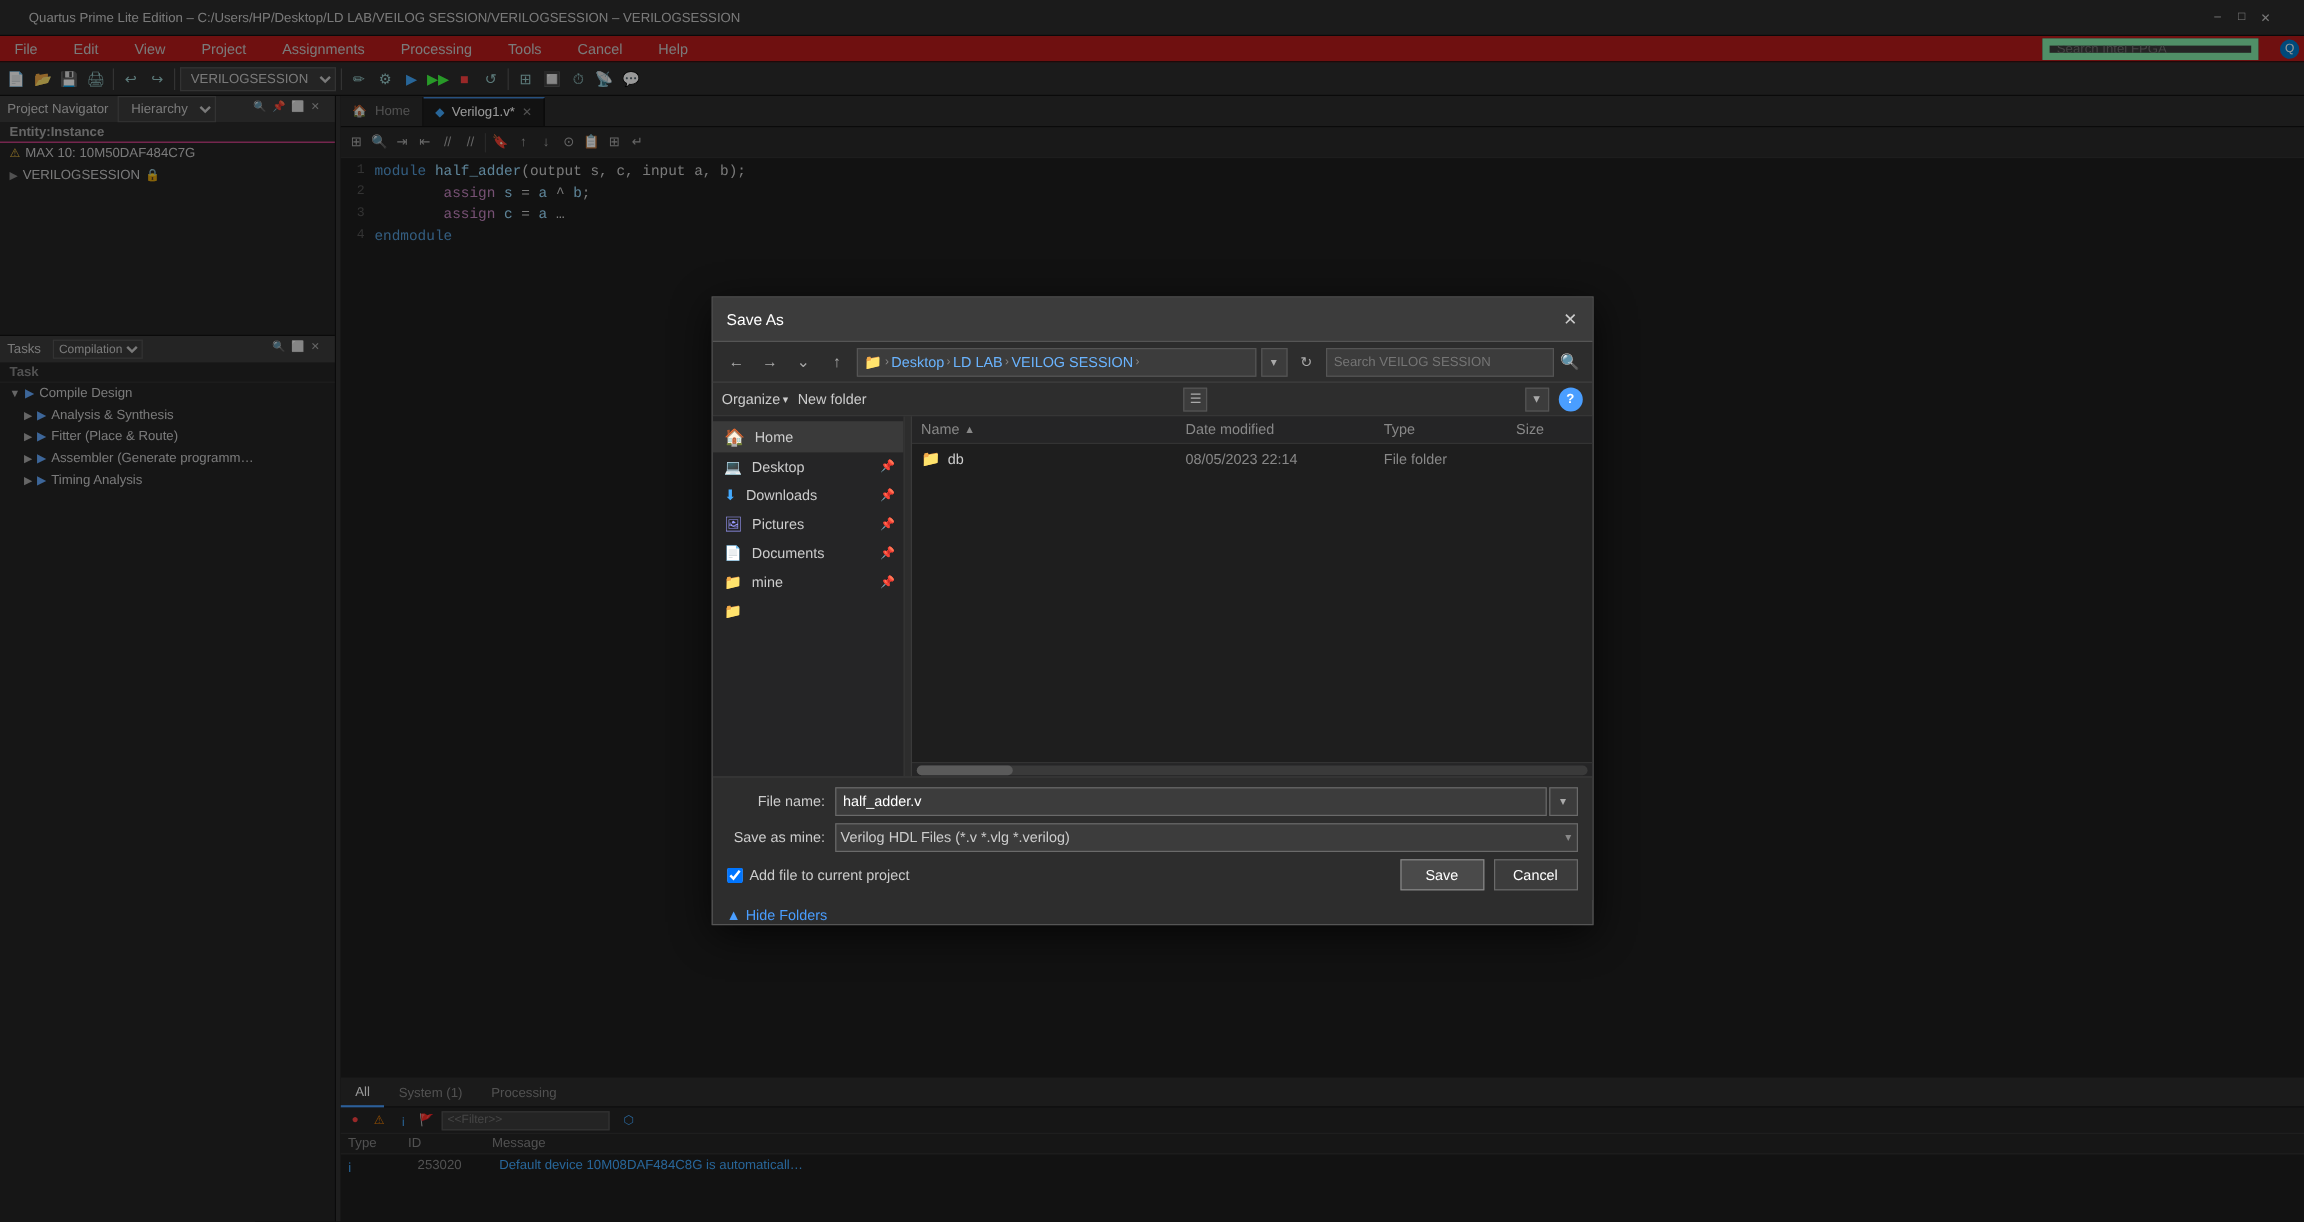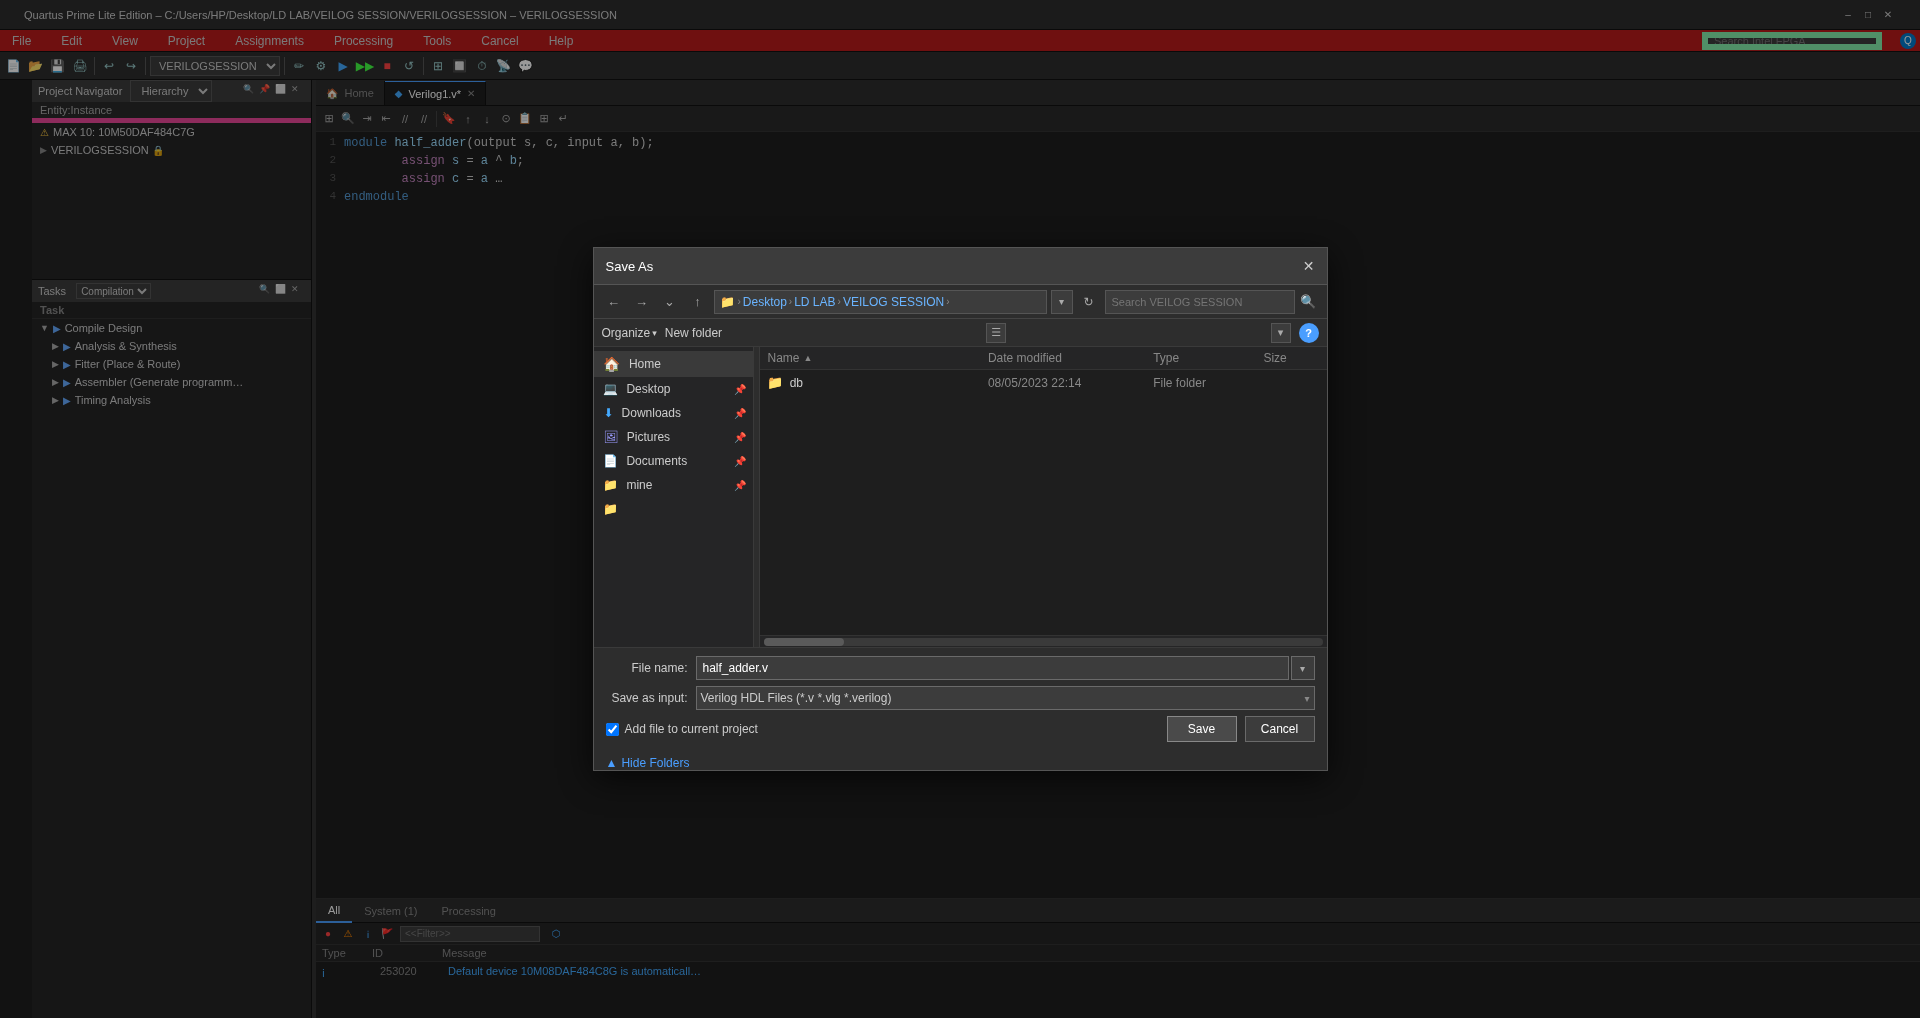--- a/index.html
+++ b/index.html
@@ -43,21 +43,20 @@
       gap: 2px;
     }
     .toolbar-select { background: #3c3c3c; border: 1px solid #555; color: #ccc; font-size: 11px; height: 20px; padding: 0 4px; width: 130px; }
     .tb-btn { width: 20px; height: 20px; display: flex; align-items: center; justify-content: center; font-size: 12px; cursor: pointer; color: #9cc; }
     .tb-sep { width: 1px; height: 18px; background: #555; margin: 0 2px; }
 
     
     #main-layout {
       display: flex;
       height: calc(1018px - 30px - 22px - 28px);
-      padding-left: 32px;
     }
 
     
     #left-panel {
       width: 280px;
       display: flex;
       flex-direction: column;
       border-right: 1px solid #111;
     }
 
@@ -79,21 +78,22 @@
       height: 22px;
     }
     .pane-header select { background: #3c3c3c; border: 1px solid #555; color: #ccc; font-size: 10px; height: 16px; }
     .pane-header .pane-controls { margin-left: auto; display: flex; gap: 2px; }
     .pane-ctrl-btn { width: 14px; height: 14px; font-size: 9px; color: #aaa; cursor: pointer; }
     #project-nav .entity-row {
       background: #2a2a2a;
       padding: 2px 8px;
       font-size: 11px;
       color: #aaa;
-      border-bottom: 5px solid #ec4899;
+      border-bottom: 1px solid #ec4899;
+      font-weight: bold;
     }
     #project-nav .tree-item {
       padding: 3px 8px;
       font-size: 11px;
       display: flex;
       align-items: center;
       gap: 4px;
     }
     .warning-icon { color: #f0c040; font-size: 10px; }
     .tree-arrow { color: #888; font-size: 9px; }
@@ -786,21 +786,21 @@
       </div>
     </div>
 
     <div id="dialog-bottom">
       <div class="field-row">
         <span class="field-label">File name:</span>
         <input class="field-input" type="text" value="half_adder.v" style="">
         <div style="width:24px;height:24px;background:#3c3c3c;border:1px solid #6a6a6a;display:flex;align-items:center;justify-content:center;font-size:10px;color:#aaa;margin-left:2px;cursor:pointer;">▾</div>
       </div>
       <div class="field-row">
-        <span class="field-label">Save as input:</span>
+        <span class="field-label">Save as mine:</span>
         <div class="field-dropdown">
           <span>Verilog HDL Files (*.v *.vlg *.verilog)</span>
           <span class="dd-arrow">▾</span>
         </div>
       </div>
       <div class="dialog-actions">
         <div class="checkbox-row">
           <input type="checkbox" checked="" style="">
           <span>Add file to current project</span>
         </div>

